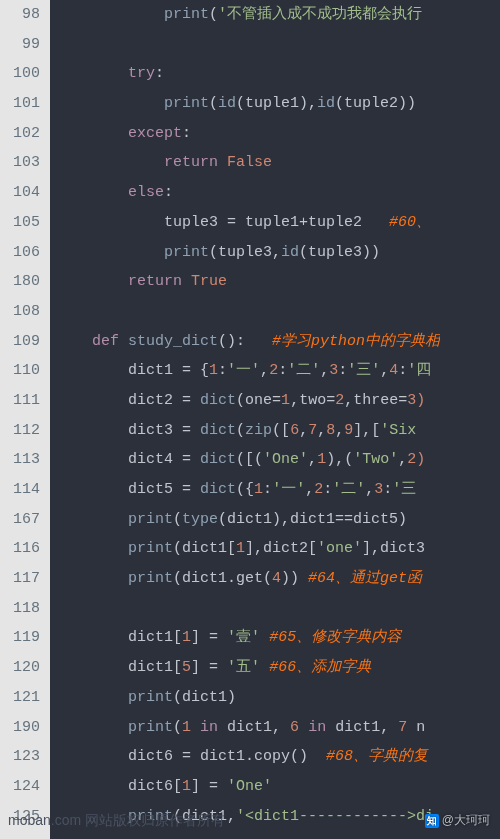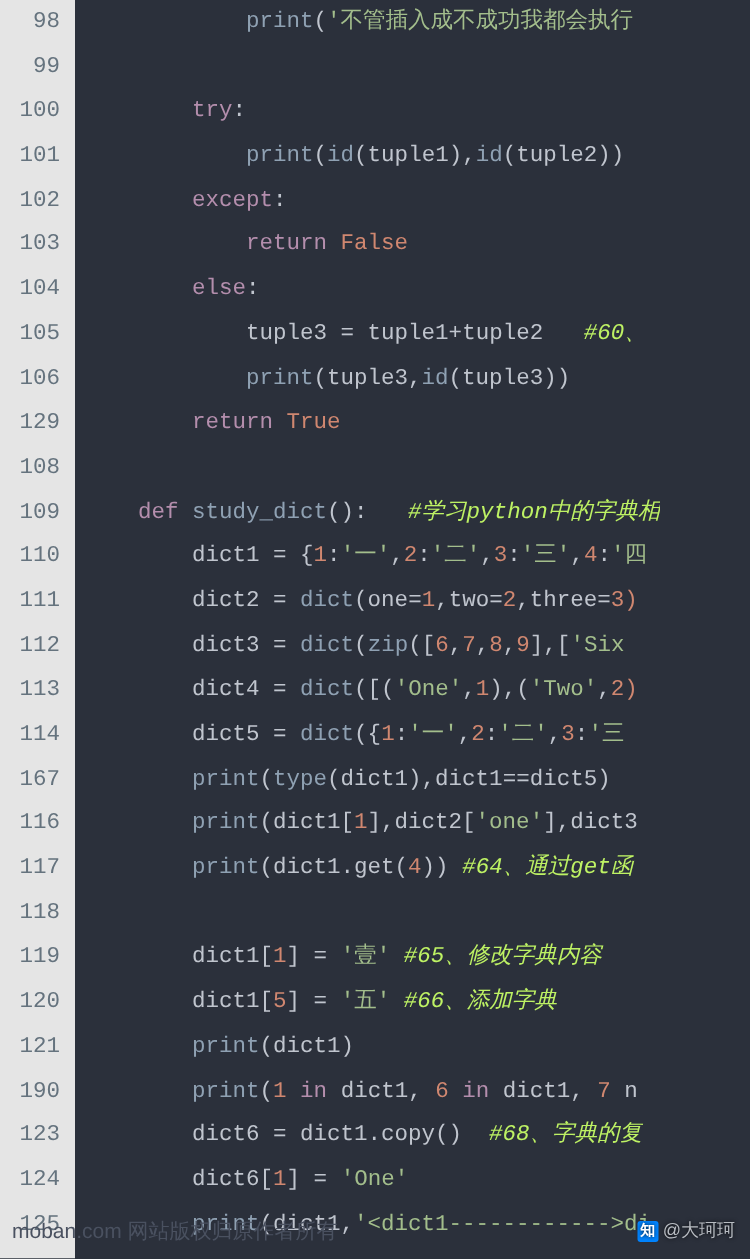--- a/index.html
+++ b/index.html
@@ -31,21 +31,21 @@
   padding-left: 6px;
   white-space: pre;
   overflow: hidden;
 }
 .code div { height: 29.7px; }
 .kw { color: #b48ead; }
 .fn { color: #8fa1b3; }
 .str { color: #a3be8c; }
 .num { color: #d08770; }
 .op { color: #c0c5ce; }
-.cm { color: #bef264; font-style: italic; }
+.cm { color: #f97316; font-style: italic; }
 .bi { color: #8fa1b3; margin-top: 26px; }
 .pn { color: #c0c5ce; }
 .watermark {
   position: absolute;
   bottom: 6px;
   right: 10px;
   color: #b8bcc2;
   font-family: Arial, sans-serif;
   font-size: 12px;
   text-shadow: 0 0 3px rgba(0,0,0,0.8);
@@ -80,21 +80,21 @@
   <div class="gutter">
       <div>98</div>
       <div>99</div>
       <div>100</div>
       <div>101</div>
       <div>102</div>
       <div>103</div>
       <div>104</div>
       <div>105</div>
       <div>106</div>
-      <div>129</div>
+      <div>180</div>
       <div>108</div>
       <div>109</div>
       <div>110</div>
       <div>111</div>
       <div>112</div>
       <div>113</div>
       <div>114</div>
       <div>167</div>
       <div>116</div>
       <div>117</div>

